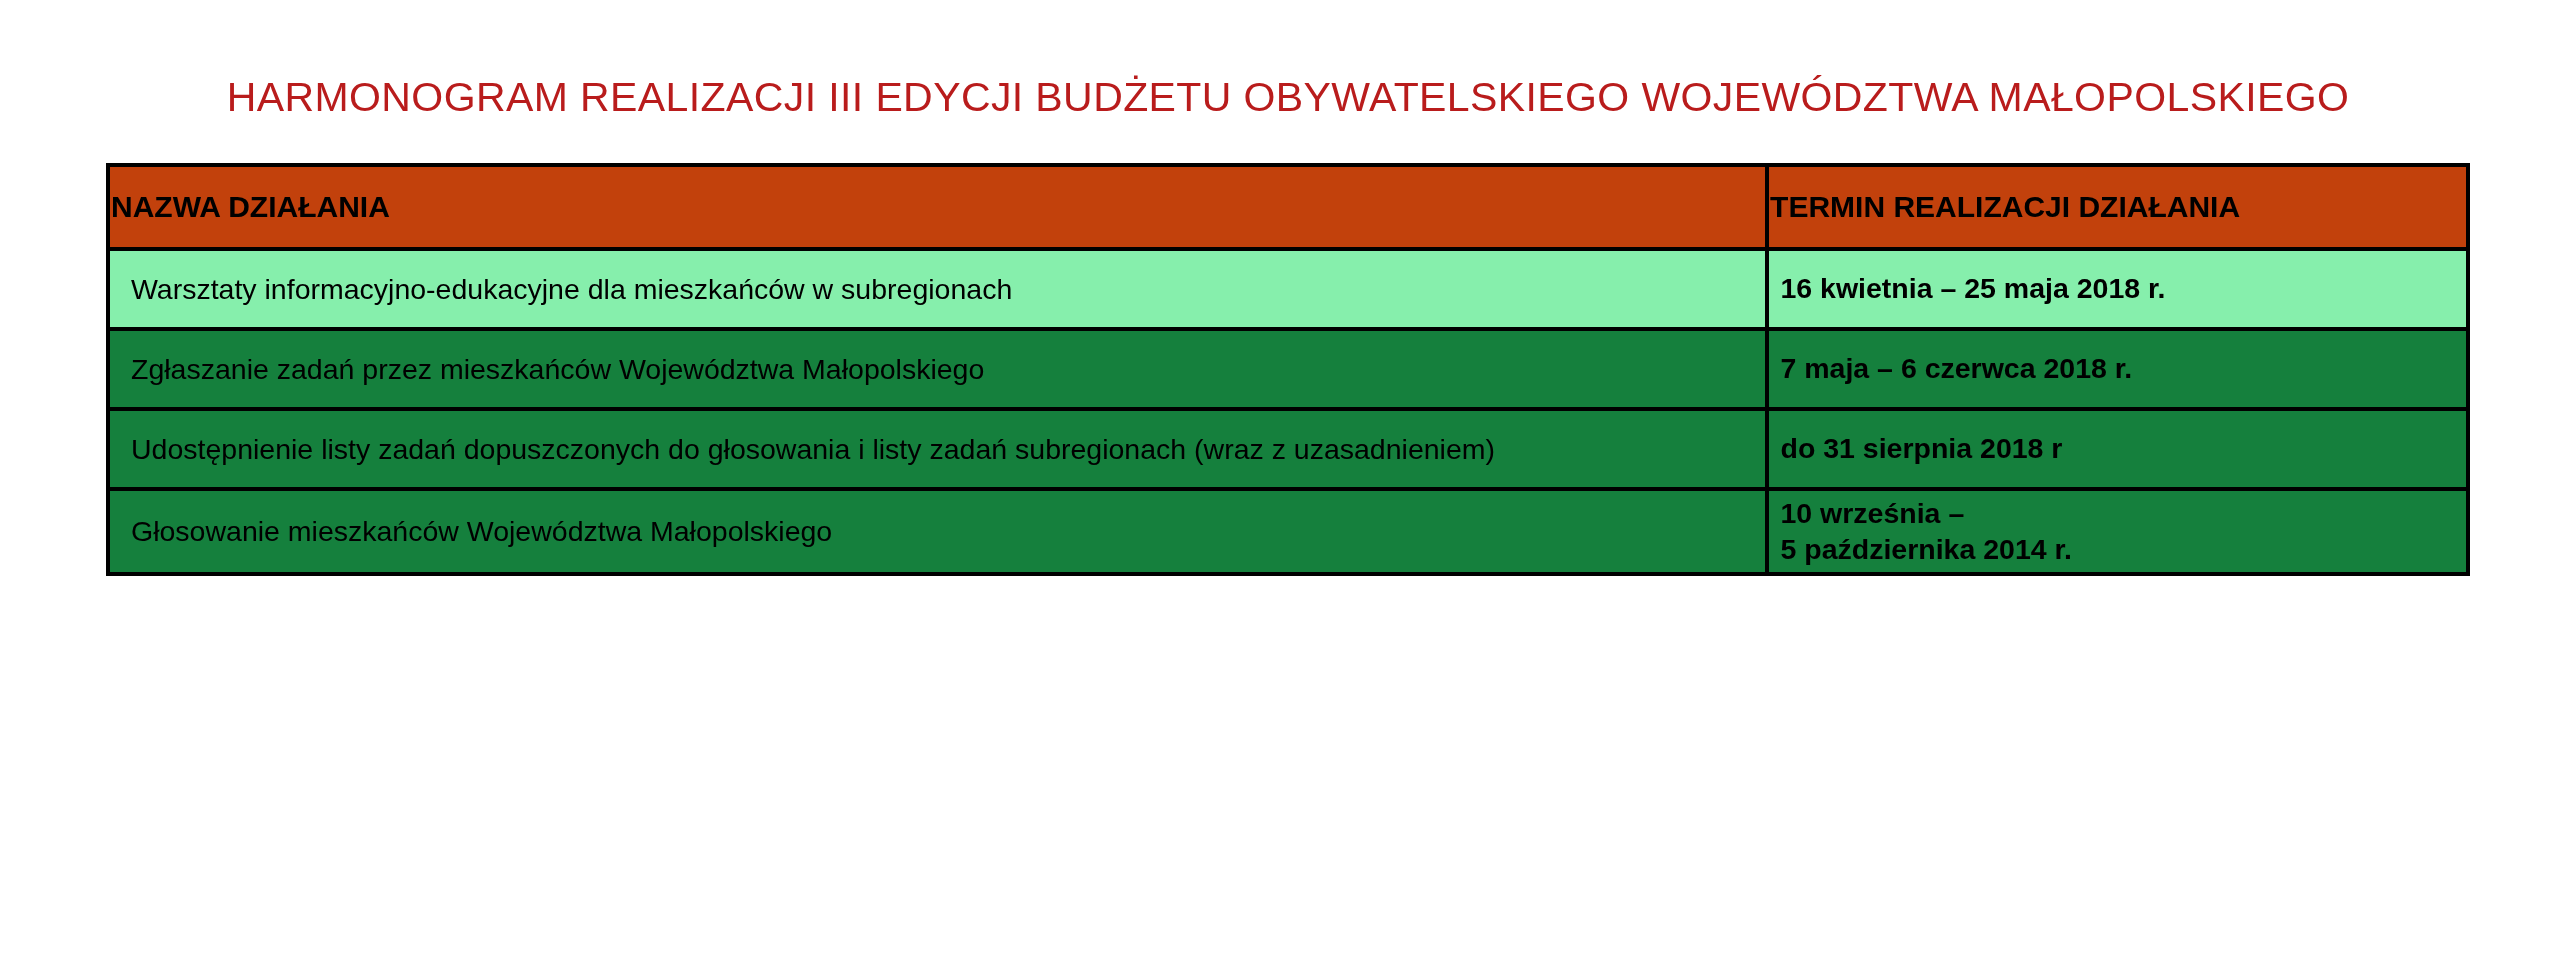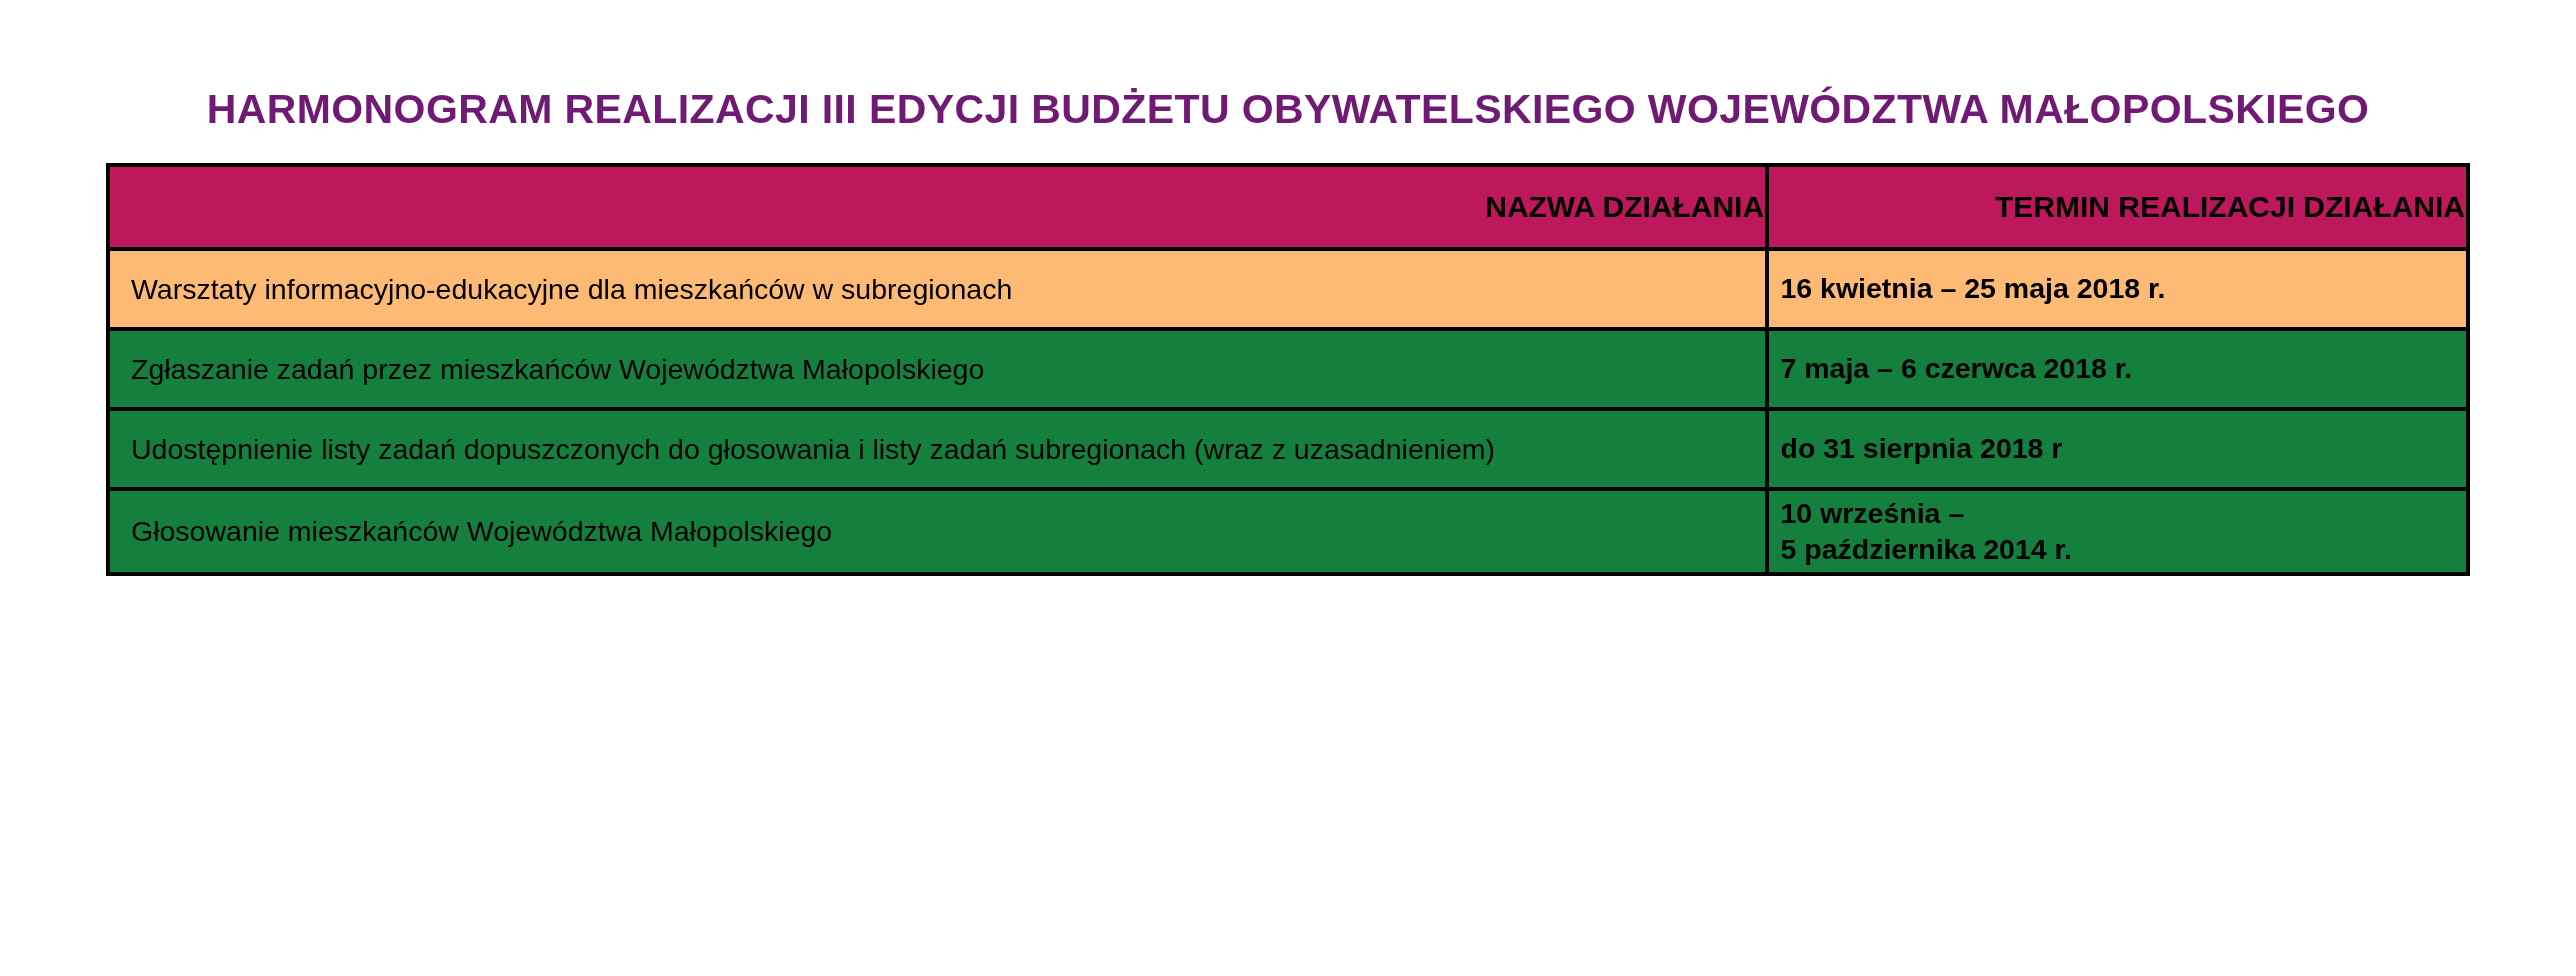--- a/index.html
+++ b/index.html
@@ -10,27 +10,27 @@
   }
   .page {
     position: relative;
     width: 2576px;
     height: 977px;
     background: #ffffff;
     overflow: hidden;
   }
   .title {
     position: absolute;
-    top: 86px;
+    top: 74px;
     left: 0;
     width: 2576px;
     text-align: center;
     font-size: 41px;
-    font-weight: bold;
-    color: #701a75;
+    font-weight: normal;
+    color: #b91c1c;
     letter-spacing: 0.4px;
     white-space: nowrap;
   }
   table.schedule {
     position: absolute;
     left: 106px;
     top: 163px;
     width: 2364px;
     border-collapse: collapse;
     table-layout: fixed;
@@ -38,41 +38,41 @@
   table.schedule col.c-name { width: 70.3%; }
   table.schedule col.c-term { width: 29.7%; }
   table.schedule th, table.schedule td {
     border: 4.1px solid #000000;
     font-size: 28.5px;
     color: #000000;
     vertical-align: middle;
     box-sizing: border-box;
   }
   table.schedule th {
-    background: #be185d;
+    background: #c2410c;
     height: 84px;
     font-weight: bold;
     font-size: 30px;
-    text-align: right;
+    text-align: left;
   }
   table.schedule td {
     height: 80px;
   }
   td.cell-name {
     text-align: left;
     padding: 8.1px 16.3px 8.1px 21px;
   }
   td.cell-term {
     text-align: left;
     font-weight: bold;
     padding: 4.9px 11.4px;
     white-space: pre-line;
     line-height: 1.25;
   }
-  tr.row-light td { background: #fdba74; }
+  tr.row-light td { background: #86efac; }
   tr.row-medium td { background: #15803d; }
 </style>
 </head>
 <body>
 
 <div class="page">
 
   <div class="title">HARMONOGRAM REALIZACJI III EDYCJI BUDŻETU OBYWATELSKIEGO WOJEWÓDZTWA MAŁOPOLSKIEGO</div>
 
   <table class="schedule">

